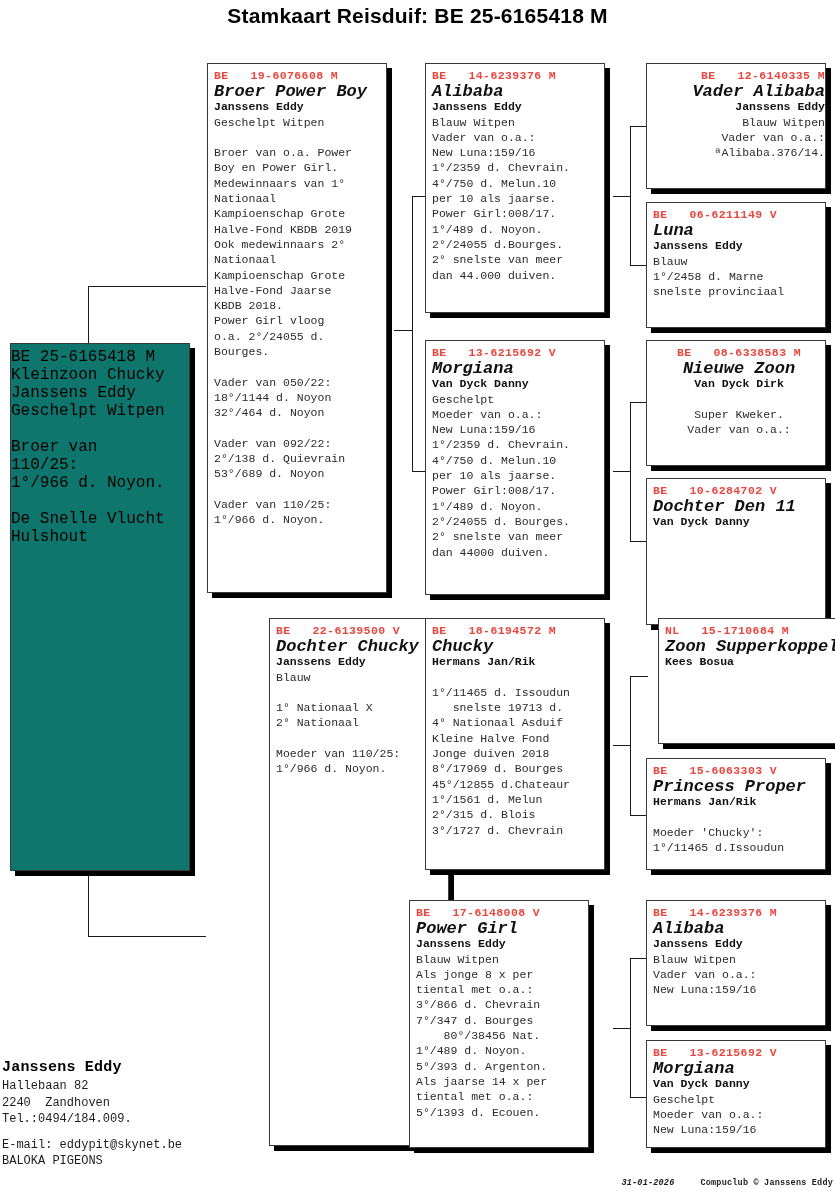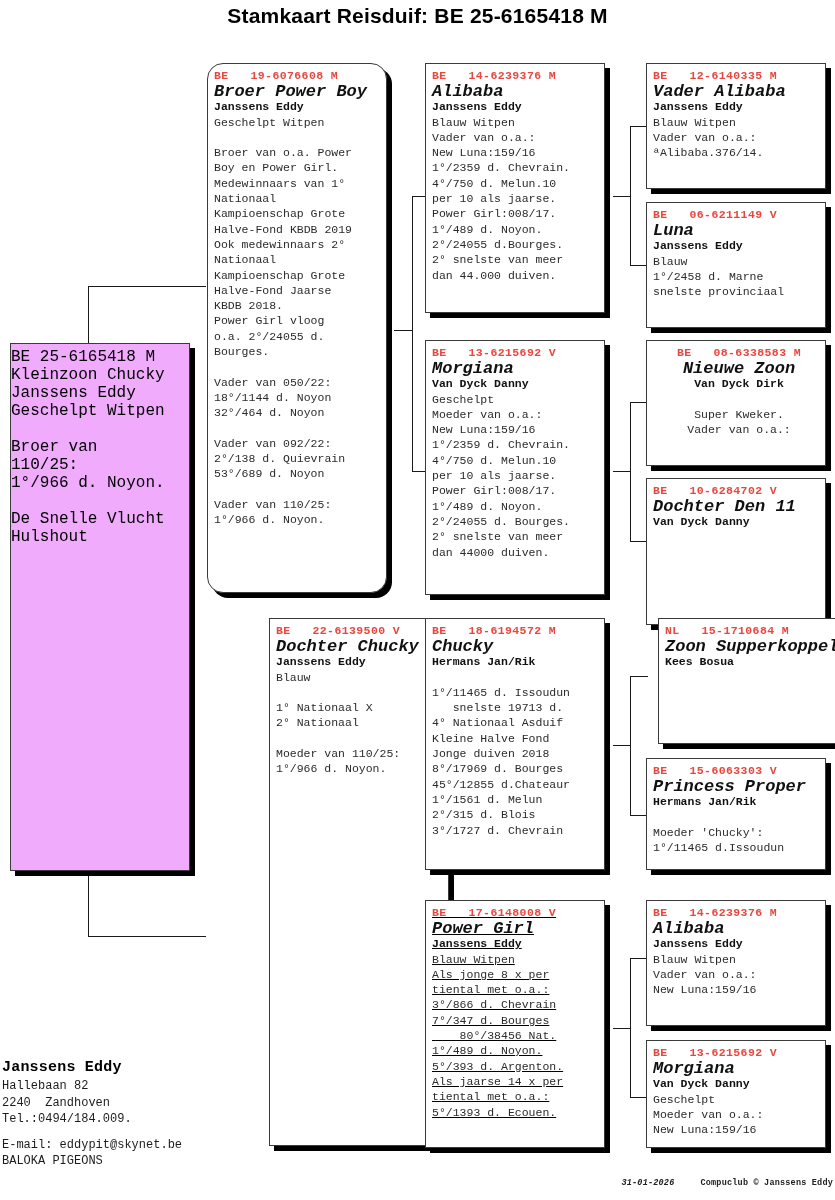--- a/index.html
+++ b/index.html
@@ -70,21 +70,21 @@
     color:#2b2b2b;
     white-space:pre;
     padding-left:6px;
     line-height:15.3px;
     min-height:15.3px;
   }
 
   
   .mainbox{
     position:absolute;
-    background:#f0abfc;
+    background:#0f766e;
     border:1px solid #3a3a3a;
     box-sizing:border-box;
     box-shadow:5px 5px 0 0 #000000;
     padding:4px 16px 3px 0;
     z-index:5;
   }
 
   
   .breeder{position:absolute;left:2px;top:1058px;width:330px;}
   .breeder .bname{
@@ -160,21 +160,21 @@
         <div class="ln-t">Geschelpt Witpen</div>
         <div class="ln-t">&nbsp;</div>
         <div class="ln-t">Broer van 110/25:</div>
         <div class="ln-t">1°/966 d. Noyon.</div>
         <div class="ln-t">&nbsp;</div>
         <div class="ln-t">De Snelle Vlucht</div>
         <div class="ln-t">Hulshout</div>
       </div>
   </div>
 
-  <div class="box" style="left:207px;top:63px;width:180px;height:530px;border-radius:16px;">
+  <div class="box" style="left:207px;top:63px;width:180px;height:530px;">
     <div class="ring">BE   19-6076608 M</div>
     <div class="nm">Broer Power Boy</div>
     <div class="own">Janssens Eddy</div>
     <div>
         <div class="ln-t">Geschelpt Witpen</div>
         <div class="ln-t">&nbsp;</div>
         <div class="ln-t">Broer van o.a. Power</div>
         <div class="ln-t">Boy en Power Girl.</div>
         <div class="ln-t">Medewinnaars van 1°</div>
         <div class="ln-t">Nationaal</div>
@@ -267,40 +267,40 @@
         <div class="ln-t">Kleine Halve Fond</div>
         <div class="ln-t">Jonge duiven 2018</div>
         <div class="ln-t">8°/17969 d. Bourges</div>
         <div class="ln-t">45°/12855 d.Chateaur</div>
         <div class="ln-t">1°/1561 d. Melun</div>
         <div class="ln-t">2°/315 d. Blois</div>
         <div class="ln-t">3°/1727 d. Chevrain</div>
       </div>
   </div>
 
-  <div class="box" style="left:425px;top:900px;width:180px;height:248px;text-decoration:underline;">
+  <div class="box" style="left:409px;top:900px;width:180px;height:248px;">
     <div class="ring">BE   17-6148008 V</div>
     <div class="nm">Power Girl</div>
     <div class="own">Janssens Eddy</div>
     <div>
         <div class="ln-t">Blauw Witpen</div>
         <div class="ln-t">Als jonge 8 x per</div>
         <div class="ln-t">tiental met o.a.:</div>
         <div class="ln-t">3°/866 d. Chevrain</div>
         <div class="ln-t">7°/347 d. Bourges</div>
         <div class="ln-t">    80°/38456 Nat.</div>
         <div class="ln-t">1°/489 d. Noyon.</div>
         <div class="ln-t">5°/393 d. Argenton.</div>
         <div class="ln-t">Als jaarse 14 x per</div>
         <div class="ln-t">tiental met o.a.:</div>
         <div class="ln-t">5°/1393 d. Ecouen.</div>
       </div>
   </div>
 
-  <div class="box" style="left:646px;top:63px;width:180px;height:126px;">
+  <div class="box" style="left:646px;top:63px;width:180px;height:126px;text-align:right;">
     <div class="ring">BE   12-6140335 M</div>
     <div class="nm">Vader Alibaba</div>
     <div class="own">Janssens Eddy</div>
     <div>
         <div class="ln-t">Blauw Witpen</div>
         <div class="ln-t">Vader van o.a.:</div>
         <div class="ln-t">ªAlibaba.376/14.</div>
       </div>
   </div>
 

